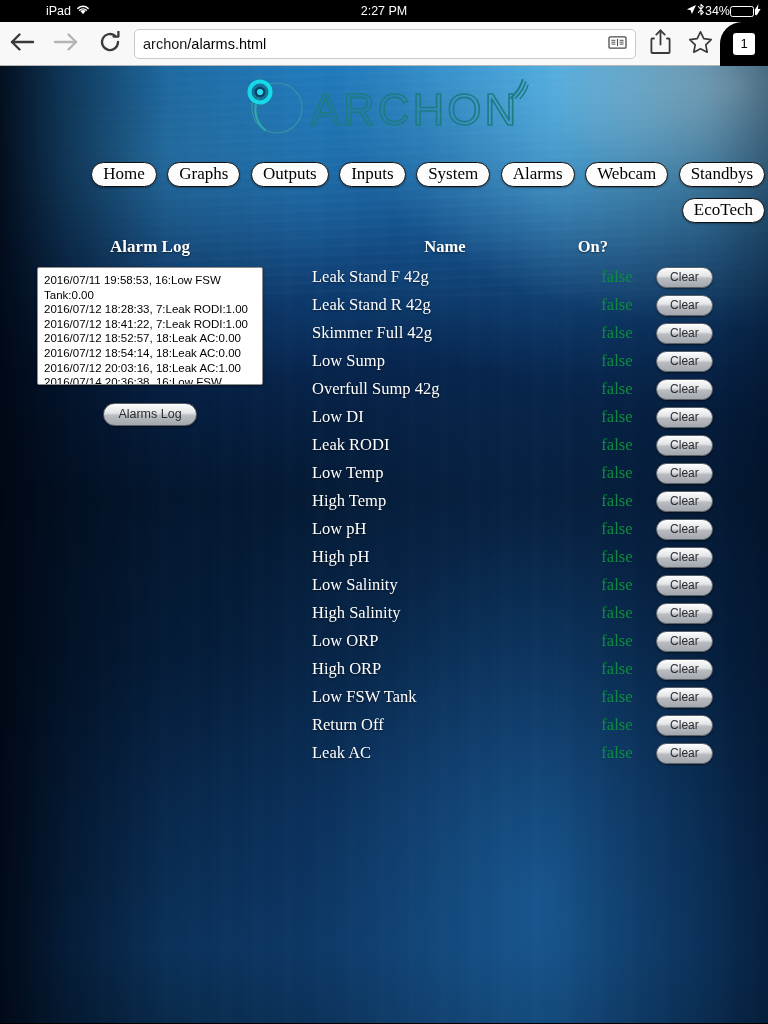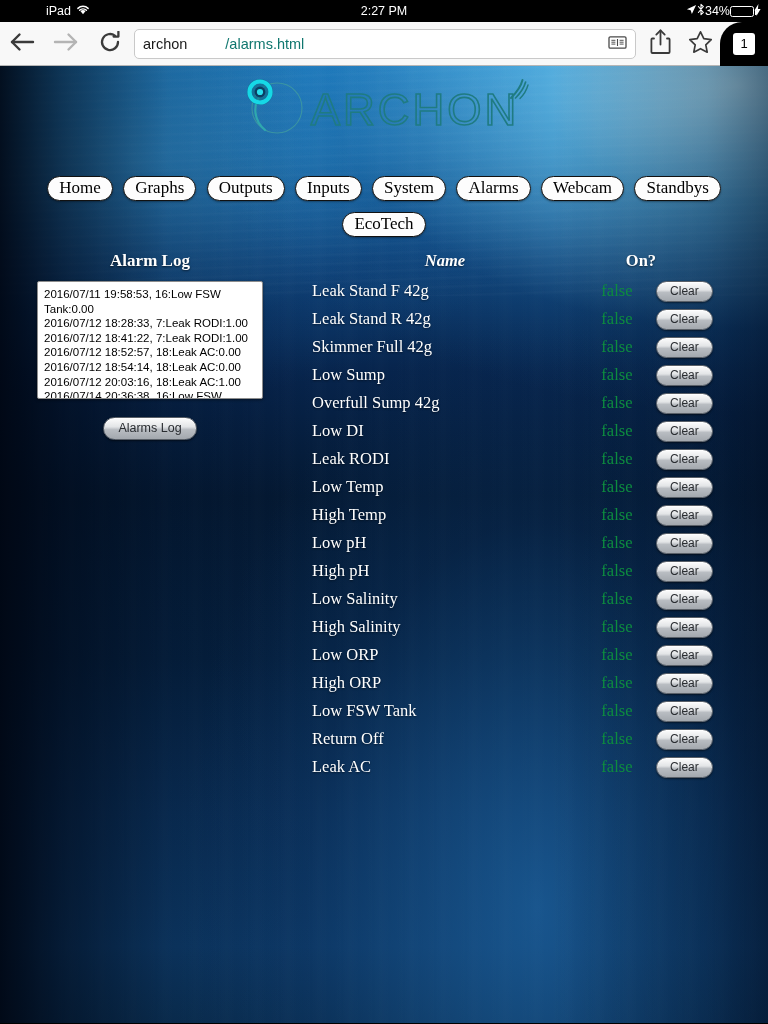--- a/index.html
+++ b/index.html
@@ -49,21 +49,21 @@
     align-items: center; justify-content: center;
   }
   .urlbar {
     flex: 1; height: 30px; background: #fff;
     border: 1px solid #c9c9c9; border-radius: 5px;
     margin: 0 4px 0 2px;
     display: flex; align-items: center; padding: 0 8px;
     font-size: 14.5px; position: relative;
   }
   .url-host { color: #1a1a1a; }
-  .url-path { color: #0f766e; margin-left: 38px; }
+  .url-path { color: #000000; }
   .reader-ico { position: absolute; right: 8px; top: 50%; transform: translateY(-50%); }
   .tb-icon { width: 40px; height: 44px; display: flex; align-items: center; justify-content: center; }
   .tabs-wrap {
     width: 48px; height: 44px; background: #000;
     display: flex; align-items: center; justify-content: center;
     border-top-left-radius: 22px;
   }
   .tabcount {
     width: 22px; height: 22px; background: #fff; border-radius: 3px;
     color: #000; font-size: 13px; display: flex;
@@ -112,21 +112,21 @@
     font-size: 44px; letter-spacing: 3px;
     color: transparent;
     -webkit-text-stroke: 1.6px #1f7b82;
     font-weight: 400;
     margin-left: 2px;
     position: relative; top: 2px;
   }
 
   
   .nav {
-    width: 768px; text-align: center; margin-top: 32px;
+    width: 768px; text-align: right; margin-top: 18px;
     line-height: 30px;
   }
   .nav a {
     display: inline-block;
     background: #fdfdfd;
     border: 1.6px solid #111;
     border-radius: 16px;
     padding: 1px 11px 2px;
     margin: 0 3px 8px;
     font-family: "Liberation Serif", serif;
@@ -180,22 +180,22 @@
   .btn-log { font-size: 12.5px; padding: 3px 14px 4px; border-radius: 12px; }
 
   
   table.alarms { border-collapse: collapse; width: 100%; }
   table.alarms th {
     font-family: "Liberation Serif", serif;
     color: #fff; font-weight: bold; font-size: 16.5px;
     padding-bottom: 6px;
     text-shadow: 0 1px 2px rgba(0,0,0,.55);
   }
-  th.c-name { width: 190px; text-align: center; font-style: italic; }
-  th.c-on   { width: 56px;  text-align: right; }
+  th.c-name { width: 190px; text-align: center; }
+  th.c-on   { width: 56px;  text-align: left; }
   th.c-act  { width: 80px; }
   table.alarms td {
     padding: 3px 0;
     font-family: "Liberation Serif", serif;
     font-size: 16.5px;
   }
   td.a-name {
     color: #ffffff; text-align: left;
     text-shadow: 0 1px 2px rgba(0,0,0,.5);
   }

